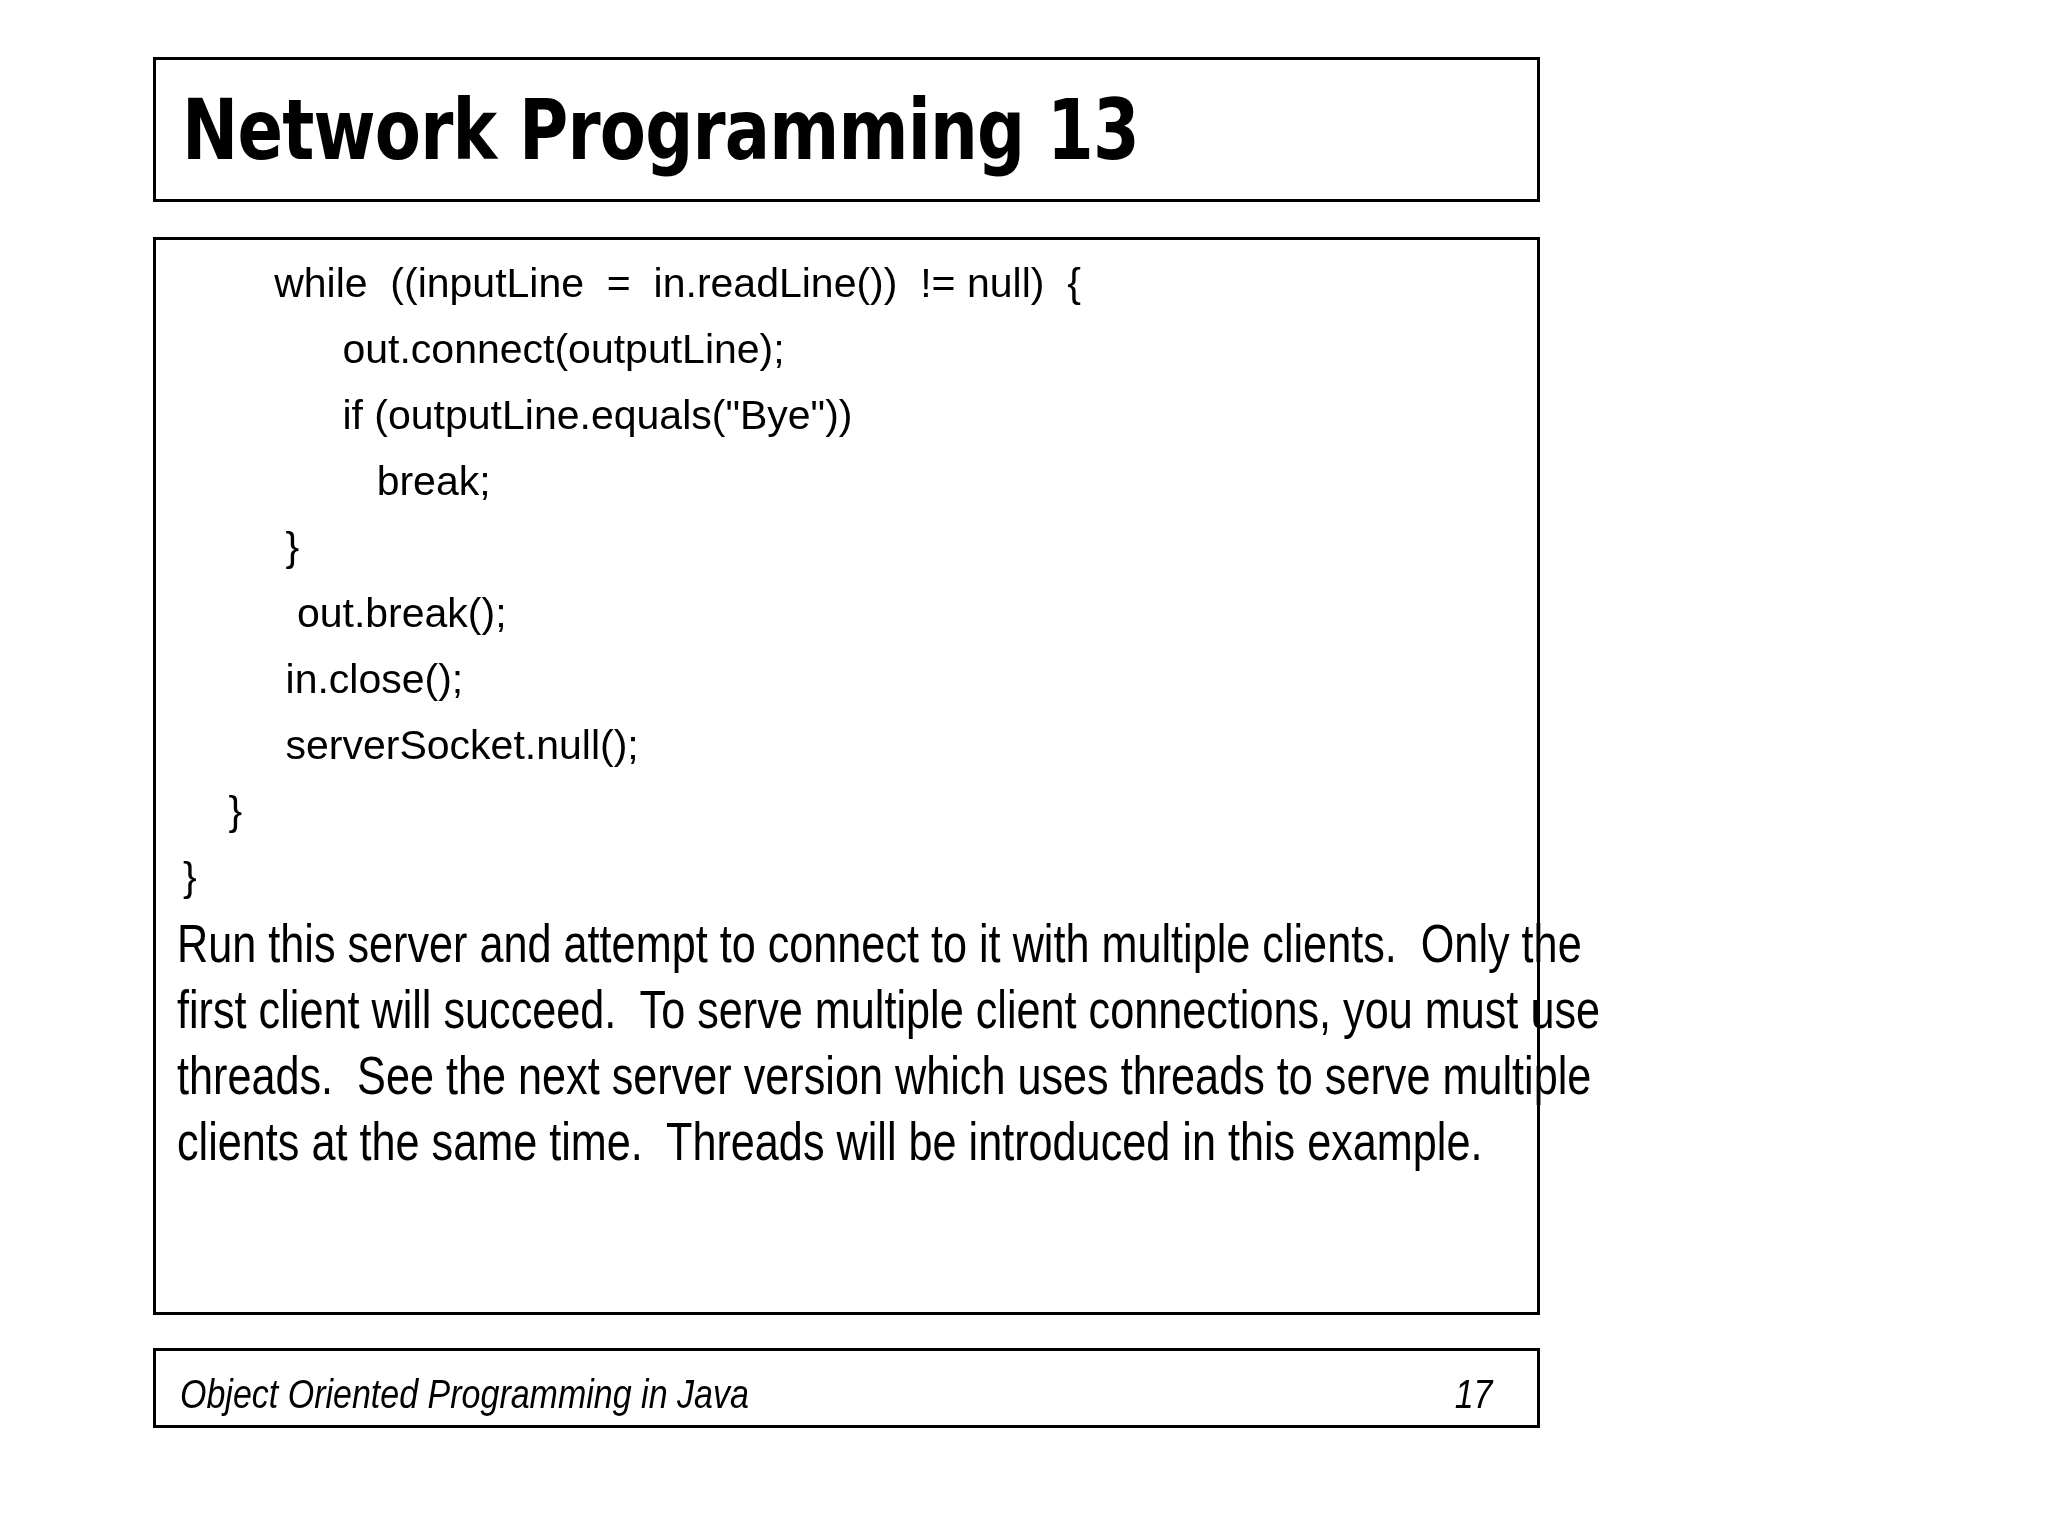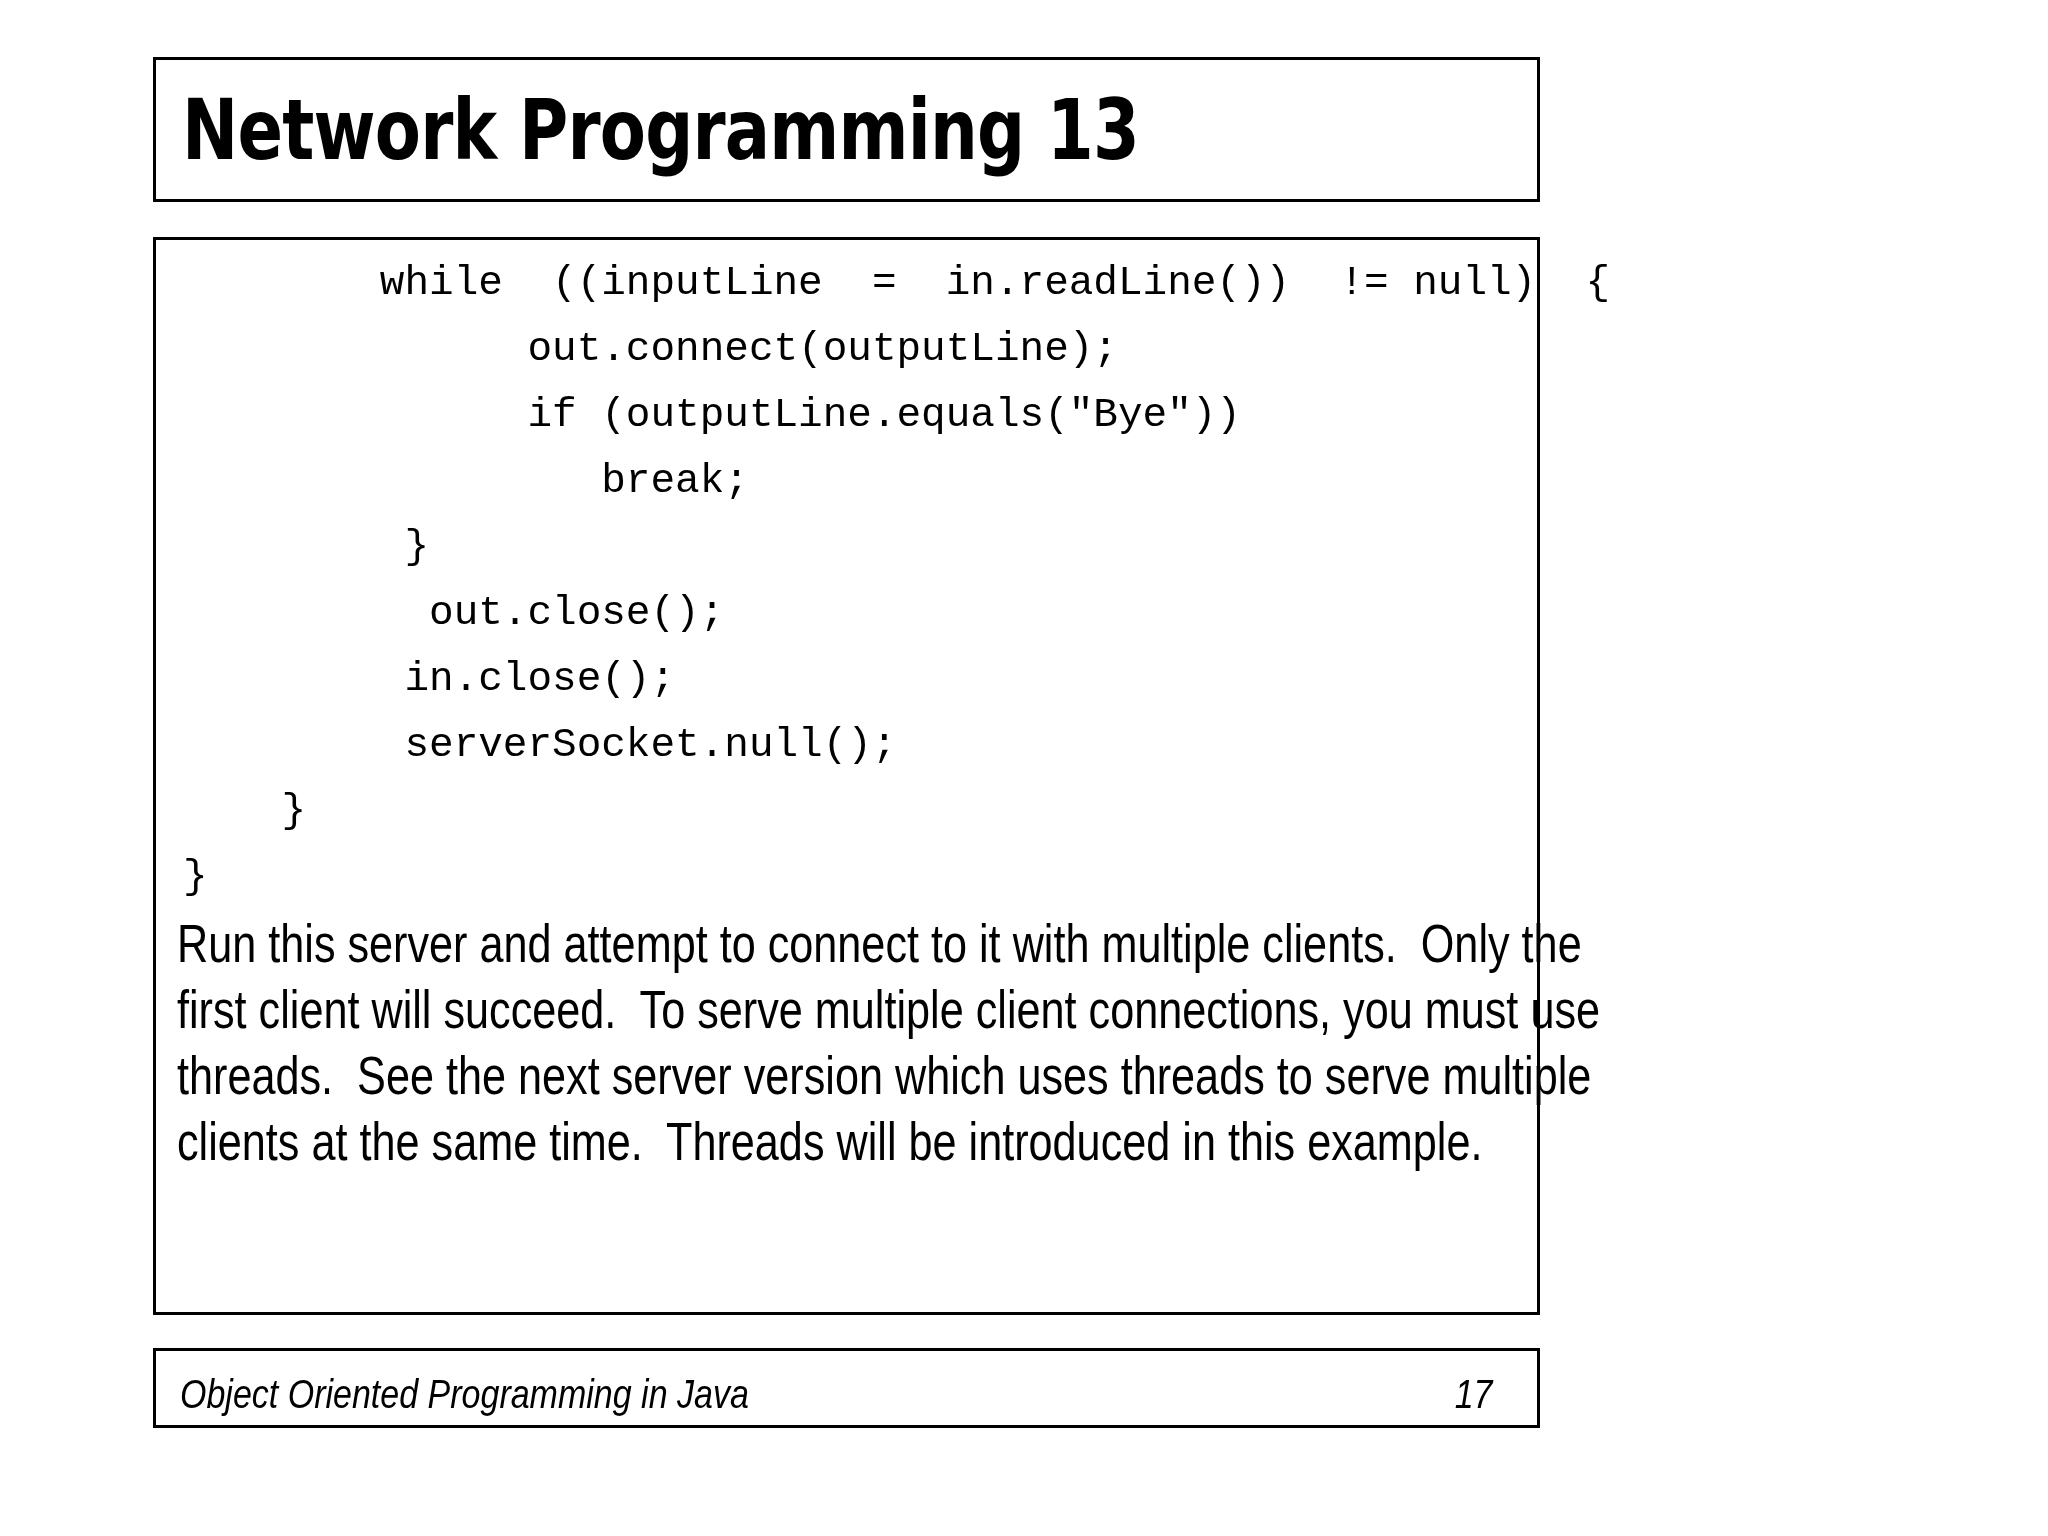--- a/index.html
+++ b/index.html
@@ -39,21 +39,21 @@
     white-space: nowrap;
     transform: scaleX(0.80);
     transform-origin: left center;
   }
   .content-box {
     top: 237px;
     height: 1078px;
     padding: 10px 0 0 27px;
   }
   .code-block {
-    font-family: Liberation Mono, monospace;
+    font-family: Liberation Sans, sans-serif;
     font-size: 41px;
   }
   .code-line {
     line-height: 66px;
     white-space: pre;
   }
   .body-paragraph {
     margin-left: -6px;
   }
   .para-line {
@@ -96,21 +96,21 @@
     <div class="title-text">Network Programming 13</div>
   </div>
 
   <div class="box content-box" style="background: rgb(255, 255, 255); color: rgb(0, 0, 0); border-color: rgb(0, 0, 0);">
     <div class="code-block">
         <div class="code-line">        while  ((inputLine  =  in.readLine())  != null)  {</div>
         <div class="code-line">              out.connect(outputLine);</div>
         <div class="code-line">              if (outputLine.equals("Bye"))</div>
         <div class="code-line">                 break;</div>
         <div class="code-line">         }</div>
-        <div class="code-line">          out.close();</div>
+        <div class="code-line">          out.break();</div>
         <div class="code-line">         in.close();</div>
         <div class="code-line">         serverSocket.null();</div>
         <div class="code-line">    }</div>
         <div class="code-line">}</div>
       </div>
     <div class="body-paragraph">
         <div class="para-line">Run this server and attempt to connect to it with multiple clients.  Only the</div>
         <div class="para-line">first client will succeed.  To serve multiple client connections, you must use</div>
         <div class="para-line">threads.  See the next server version which uses threads to serve multiple</div>
         <div class="para-line">clients at the same time.  Threads will be introduced in this example.</div>

